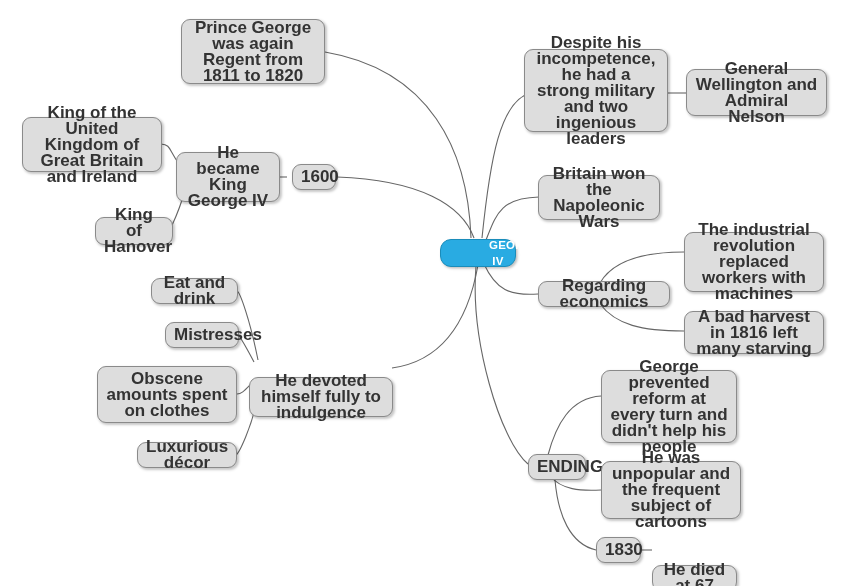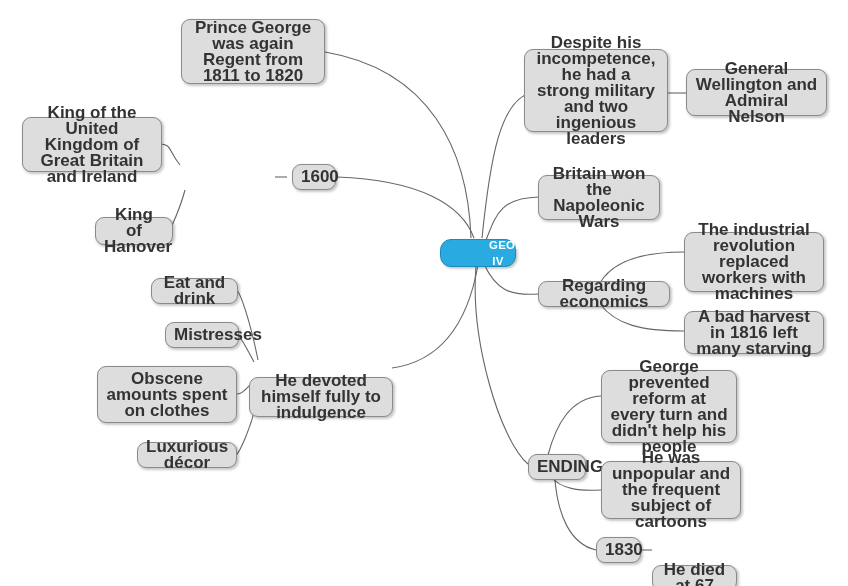--- a/index.html
+++ b/index.html
@@ -95,20 +95,23 @@
   </div>
 
   <div class="node" style="left:181px; top:19px; width:144px; height:65px;">
     <span>Prince George was again Regent from 1811 to 1820</span>
   </div>
 
   <div class="node pill" style="left:292px; top:164px; width:44px; height:26px;">
     <span>1600</span>
   </div>
 
+  <div class="node" style="left:176px; top:152px; width:104px; height:50px;">
+    <span>He became King George IV</span>
+  </div>
 
   <div class="node" style="left:22px; top:117px; width:140px; height:55px;">
     <span>King of the United Kingdom of Great Britain and Ireland</span>
   </div>
 
   <div class="node" style="left:95px; top:217px; width:78px; height:28px;">
     <span style="white-space:pre-line;">King
 of Hanover</span>
   </div>
 

